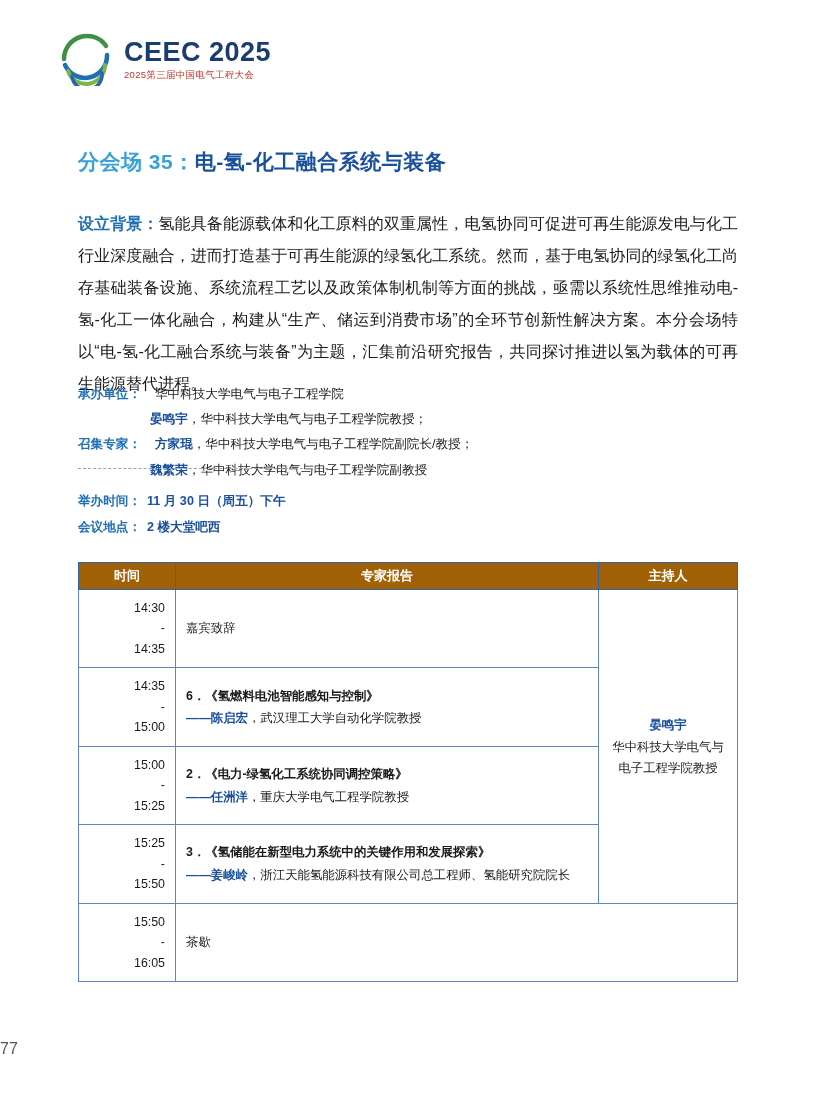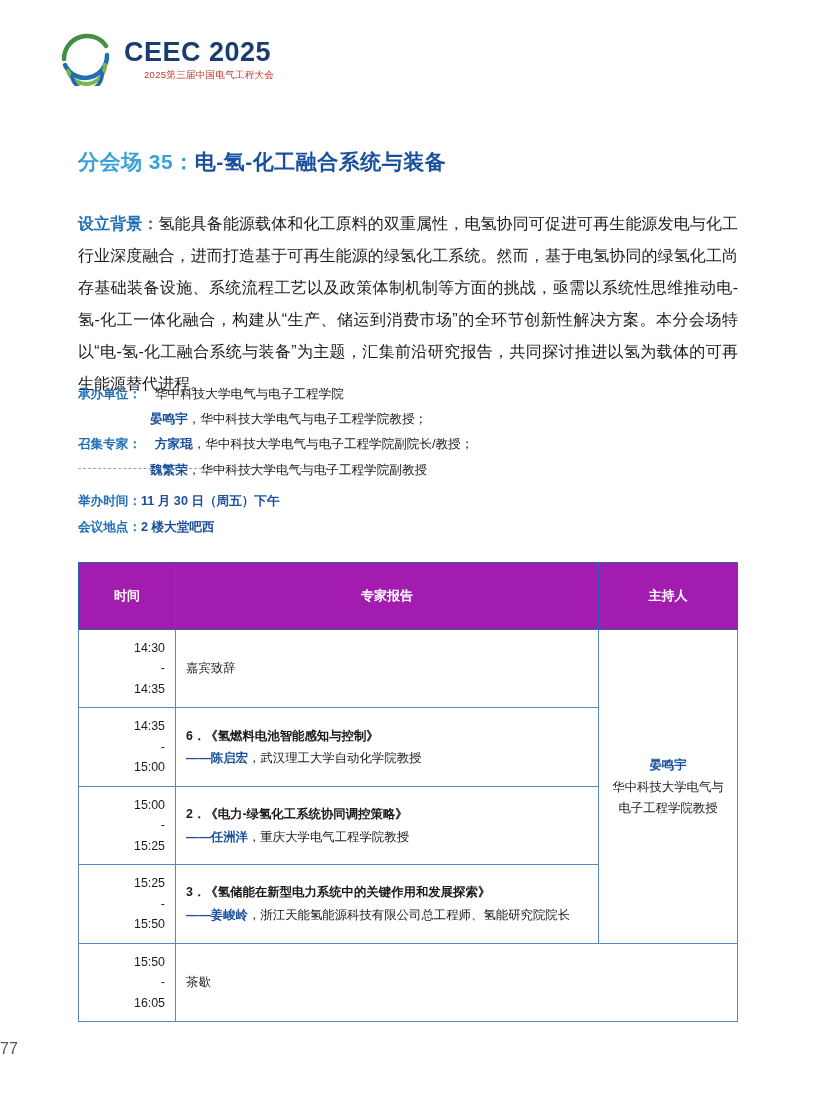--- a/index.html
+++ b/index.html
@@ -44,21 +44,20 @@
     font-size: 27px;
     font-weight: bold;
     color: #1a3c6e;
     letter-spacing: 0.5px;
   }
   .logo-sub {
     font-size: 9.5px;
     color: #c0392b;
     margin-top: 4px;
     letter-spacing: 0.3px;
-    margin-left: 20px;
   }
 
   
   .session-title {
     position: absolute;
     left: 78px;
     top: 148px;
     font-size: 21px;
     font-weight: bold;
     color: #1f6fb5;
@@ -132,41 +131,42 @@
     line-height: 2.1;
   }
   .meta-row {
     display: flex;
     align-items: baseline;
   }
   .meta-label {
     color: #1f6fb5;
     font-weight: bold;
     white-space: nowrap;
+    margin-right: 6px;
   }
   .meta-value {
     color: #1a4f9c;
     font-weight: bold;
   }
 
   
   table.agenda {
     position: absolute;
     left: 78px;
     top: 562px;
     width: 660px;
     border-collapse: collapse;
     font-size: 12.4px;
   }
   table.agenda th {
-    background: #a21caf;
+    background: #a16207;
     color: #ffffff;
     font-weight: bold;
     border: 1px solid #2b63ae;
-    padding: 24px 4px;
+    padding: 4px 4px;
     font-size: 13px;
   }
   table.agenda td {
     border: 1px solid #5c87c4;
     padding: 8px 10px;
     vertical-align: middle;
     color: #1a1a1a;
     line-height: 1.65;
   }
   td.time-cell {

